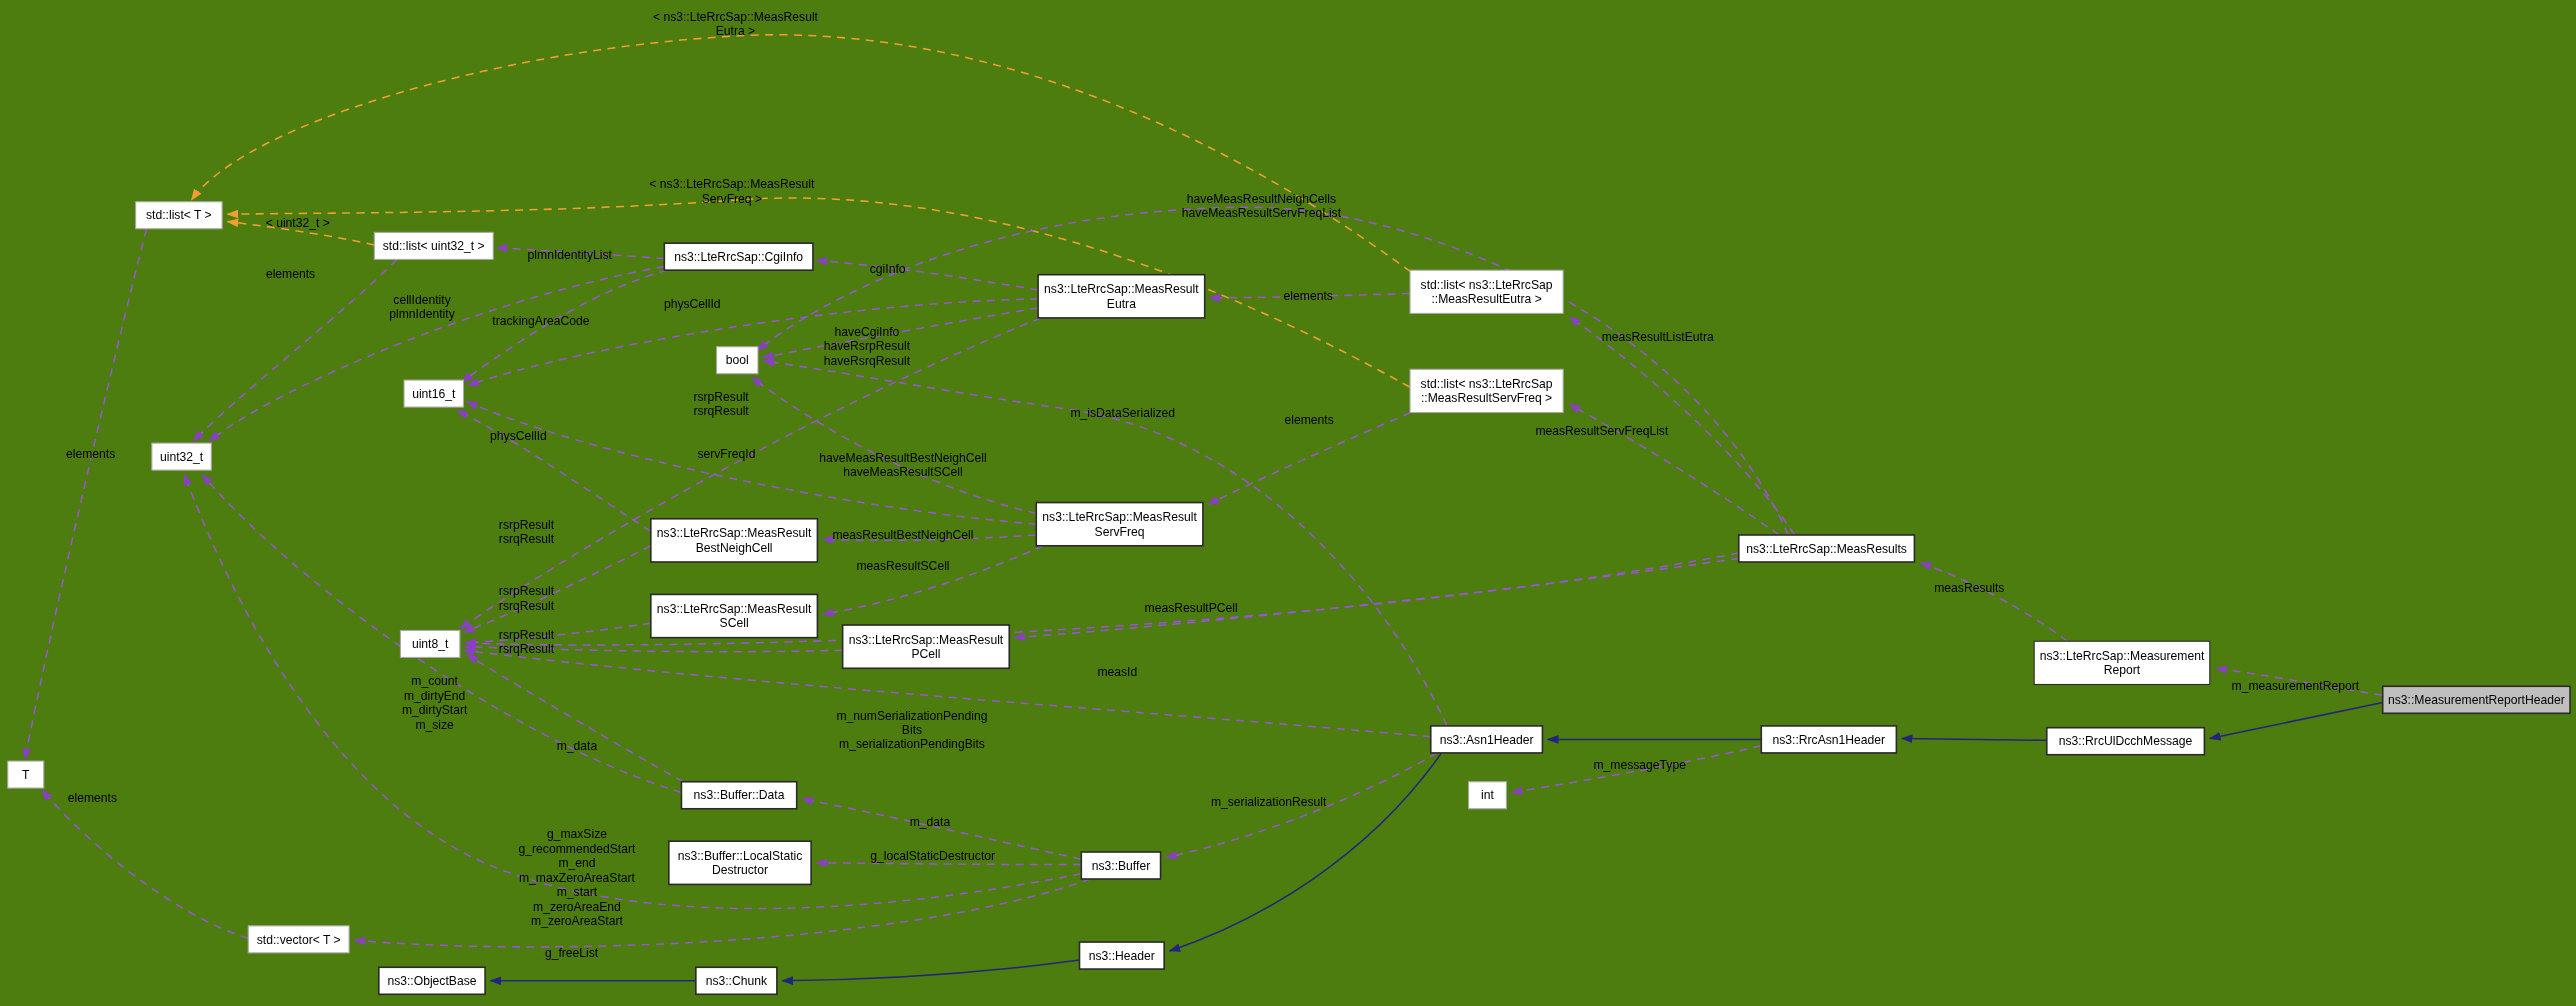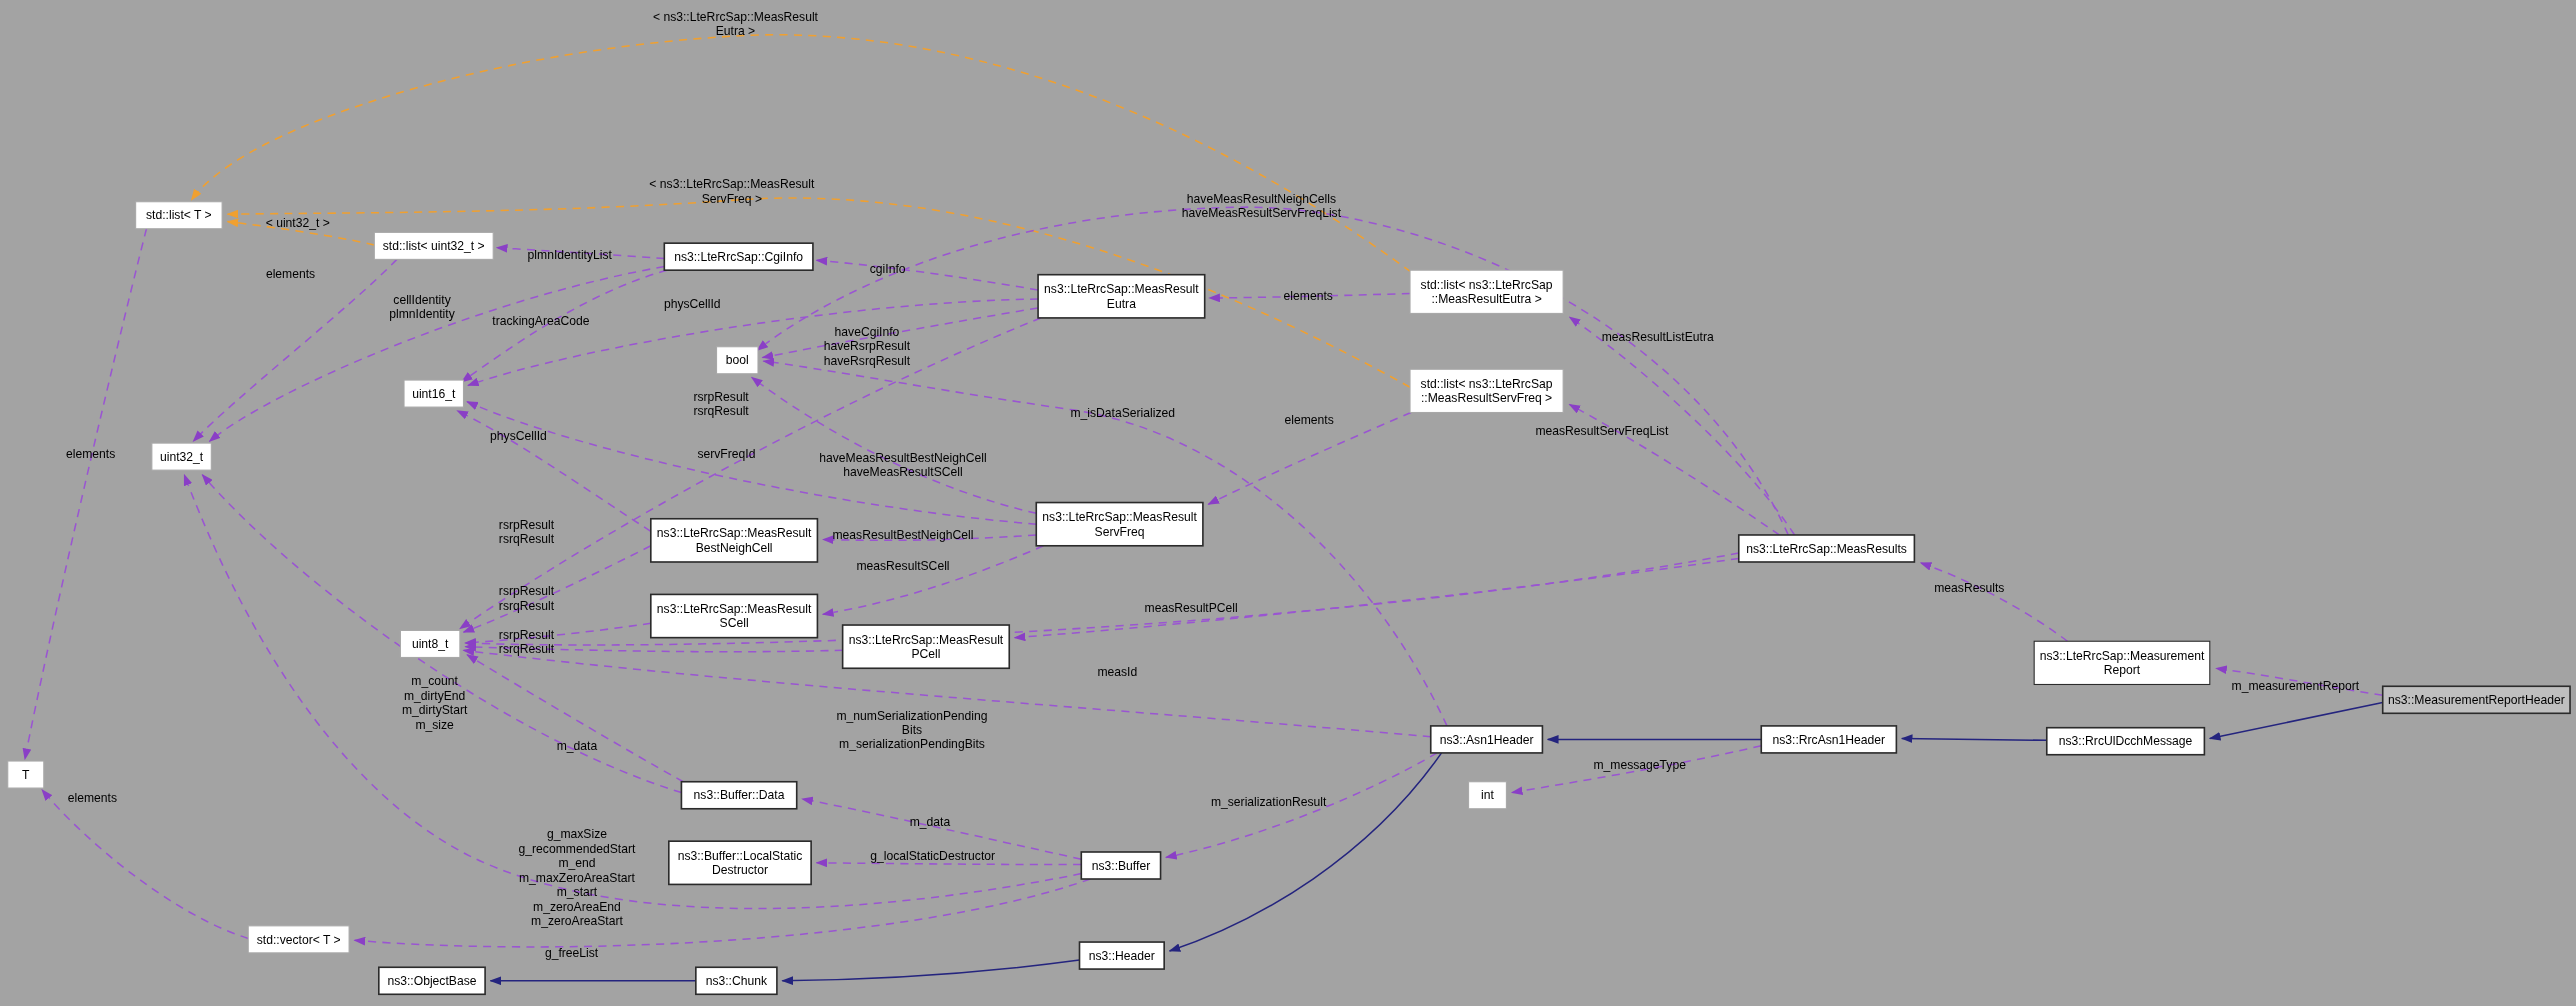--- a/index.html
+++ b/index.html
@@ -1,16 +1,16 @@
 <!DOCTYPE html>
 <html style="font-size:14.4px"><head>
 <meta charset="utf-8">
 <style>
   html,body{margin:0;padding:0;background:#ffffff;}
-  #stage{position:relative;width:2576px;height:1006px;background:#a3a3a3;overflow:hidden;}
+  #stage{position:relative;width:2576px;height:1006px;background:#4d7c0f;overflow:hidden;}
   svg{display:block;font-family:"Liberation Sans",sans-serif;}
   text{fill:#000000;font-size:13.5px;font-family:"Liberation Sans",sans-serif;}
   .node-label{pointer-events:none;}
 </style>
 </head>
 <body>
 
 <div id="stage">
   <svg id="diagram-svg" width="2576" height="1006" viewBox="0 0 2859 1117" xmlns="http://www.w3.org/2000/svg">
       <defs>

